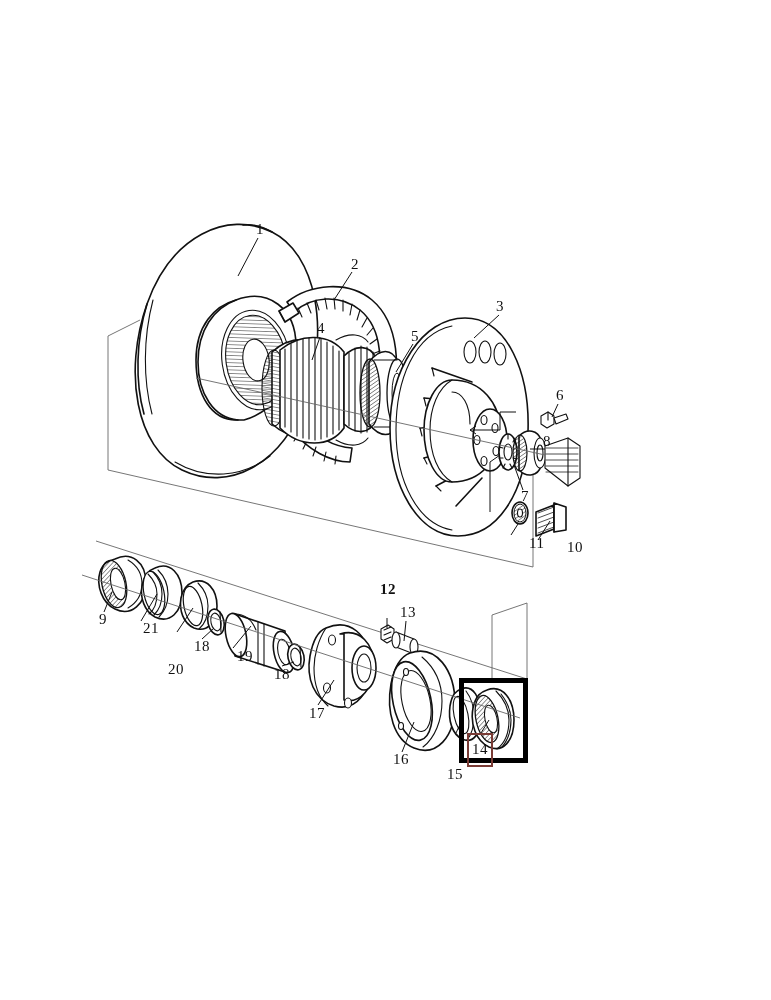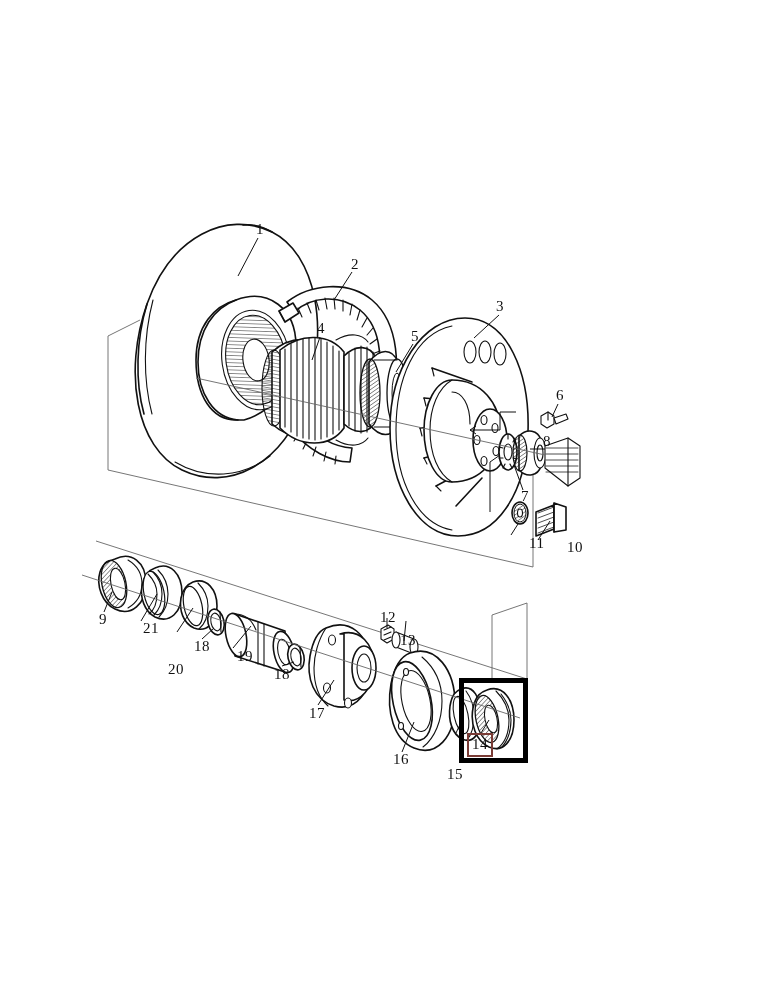--- a/index.html
+++ b/index.html
@@ -466,21 +466,21 @@
   <div class="callout" style="left:531px;top:540px;margin-left:36px;">10</div>
   <div class="callout" style="left:529px;top:536px;">11</div>
 
   <div class="callout" style="left:99px;top:612px;">9</div>
   <div class="callout" style="left:143px;top:621px;">21</div>
   <div class="callout" style="left:168px;top:662px;">20</div>
   <div class="callout" style="left:194px;top:639px;">18</div>
   <div class="callout" style="left:225px;top:649px;margin-left:12px;">19</div>
   <div class="callout" style="left:274px;top:667px;">18</div>
   <div class="callout" style="left:309px;top:706px;text-align:right;">17</div>
-  <div class="callout" style="left:380px;top:610px;">12</div>
-  <div class="callout" style="left:400px;top:605px;margin-top:28px;">13</div>
+  <div class="callout" style="left:380px;top:582px;font-weight:bold;">12</div>
+  <div class="callout" style="left:400px;top:605px;">13</div>
   <div class="callout" style="left:393px;top:752px;">16</div>
   <div class="callout" style="left:447px;top:767px;">15</div>
 
   <div class="highlight-box" style="left:459px;top:678px;width:69px;height:85px;"></div>
-  <div class="highlight-label" style="left:467px;top:733px;width:26px;height:24px;">14</div>
+  <div class="highlight-label" style="left:467px;top:733px;width:26px;height:34px;">14</div>
 
 </div>
 
 </body></html>

